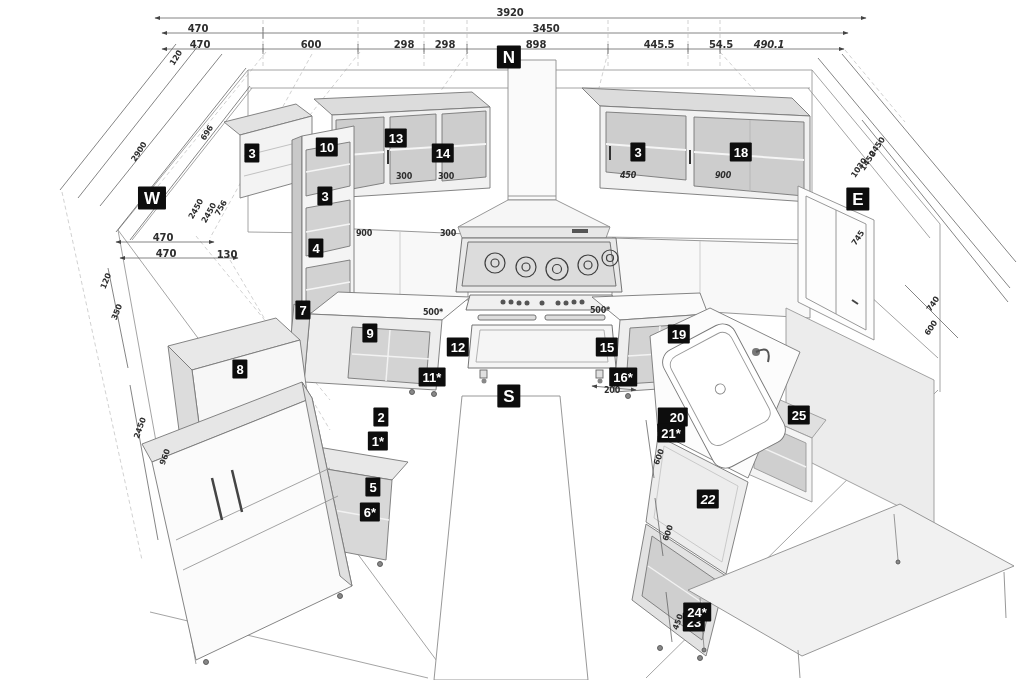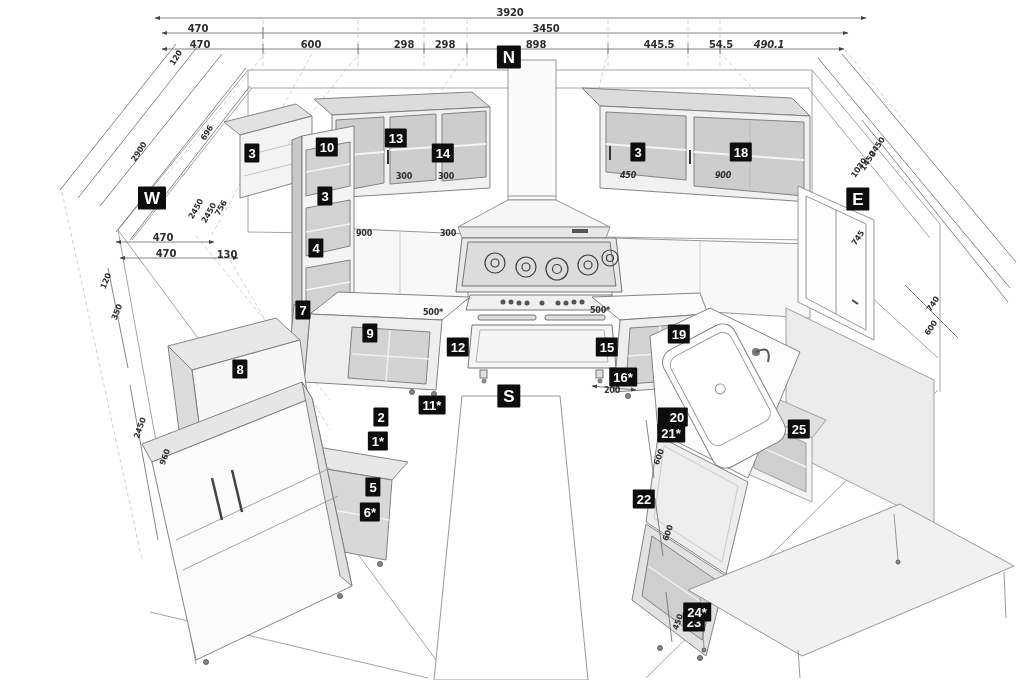--- a/index.html
+++ b/index.html
@@ -340,34 +340,34 @@
       <span class="badge" style="left: 396px; top: 138px; transform: translate(-50%, -50%);">13</span>
       <span class="badge" style="left: 443px; top: 153px; transform: translate(-50%, -50%);">14</span>
       <span class="badge" style="left: 638px; top: 152px; transform: translate(-50%, -50%);">3</span>
       <span class="badge" style="left: 741px; top: 152px; transform: translate(-50%, -50%);">18</span>
       <span class="badge" style="left: 325px; top: 196px; transform: translate(-50%, -50%);">3</span>
       <span class="badge" style="left: 316px; top: 248px; transform: translate(-50%, -50%);">4</span>
       <span class="badge" style="left: 303px; top: 310px; transform: translate(-50%, -50%);">7</span>
       <span class="badge" style="left: 240px; top: 369px; transform: translate(-50%, -50%);">8</span>
       <span class="badge" style="left: 370px; top: 333px; transform: translate(-50%, -50%);">9</span>
       <span class="badge" style="left: 426px; top: 347px; transform: translate(-50%, -50%); margin-left: 32px;">12</span>
-      <span class="badge" style="left: 432px; top: 377px; transform: translate(-50%, -50%); margin-top: 28px;">11*</span>
+      <span class="badge" style="left: 432px; top: 377px; transform: translate(-50%, -50%);">11*</span>
       <span class="badge" style="left: 607px; top: 347px; transform: translate(-50%, -50%);">15</span>
       <span class="badge" style="left: 623px; top: 377px; transform: translate(-50%, -50%);">16*</span>
       <span class="badge" style="left: 679px; top: 334px; transform: translate(-50%, -50%);">19</span>
       <span class="badge" style="left: 381px; top: 417px; transform: translate(-50%, -50%);">2</span>
       <span class="badge" style="left: 378px; top: 441px; transform: translate(-50%, -50%);">1*</span>
       <span class="badge" style="left: 373px; top: 487px; transform: translate(-50%, -50%);">5</span>
       <span class="badge" style="left: 370px; top: 512px; transform: translate(-50%, -50%);">6*</span>
       <span class="badge" style="left: 673px; top: 417px; transform: translate(-50%, -50%); padding-left: 12px;">20</span>
       <span class="badge" style="left: 671px; top: 433px; transform: translate(-50%, -50%);">21*</span>
-      <span class="badge" style="left: 644px; top: 499px; transform: translate(-50%, -50%);">22</span>
+      <span class="badge" style="left: 708px; top: 499px; transform: translate(-50%, -50%); font-style: italic;">22</span>
       <span class="badge" style="left: 694px; top: 578px; transform: translate(-50%, -50%); margin-top: 44px;">23</span>
       <span class="badge" style="left: 697px; top: 612px; transform: translate(-50%, -50%);">24*</span>
-      <span class="badge" style="left: 799px; top: 429px; transform: translate(-50%, -50%);">25</span>
+      <span class="badge" style="left: 799px; top: 415px; transform: translate(-50%, -50%);">25</span>
     </div>
 
 <div class="layer">
 
 <span class="badge compass" style="left: 509px; top: 57px; transform: translate(-50%, -50%);">N</span>
       <span class="badge compass" style="left: 509px; top: 396px; transform: translate(-50%, -50%);">S</span>
       <span class="badge compass" style="left: 152px; top: 198px; transform: translate(-50%, -50%);">W</span>
       <span class="badge compass" style="left: 858px; top: 199px; transform: translate(-50%, -50%);">E</span>
     </div>
 

